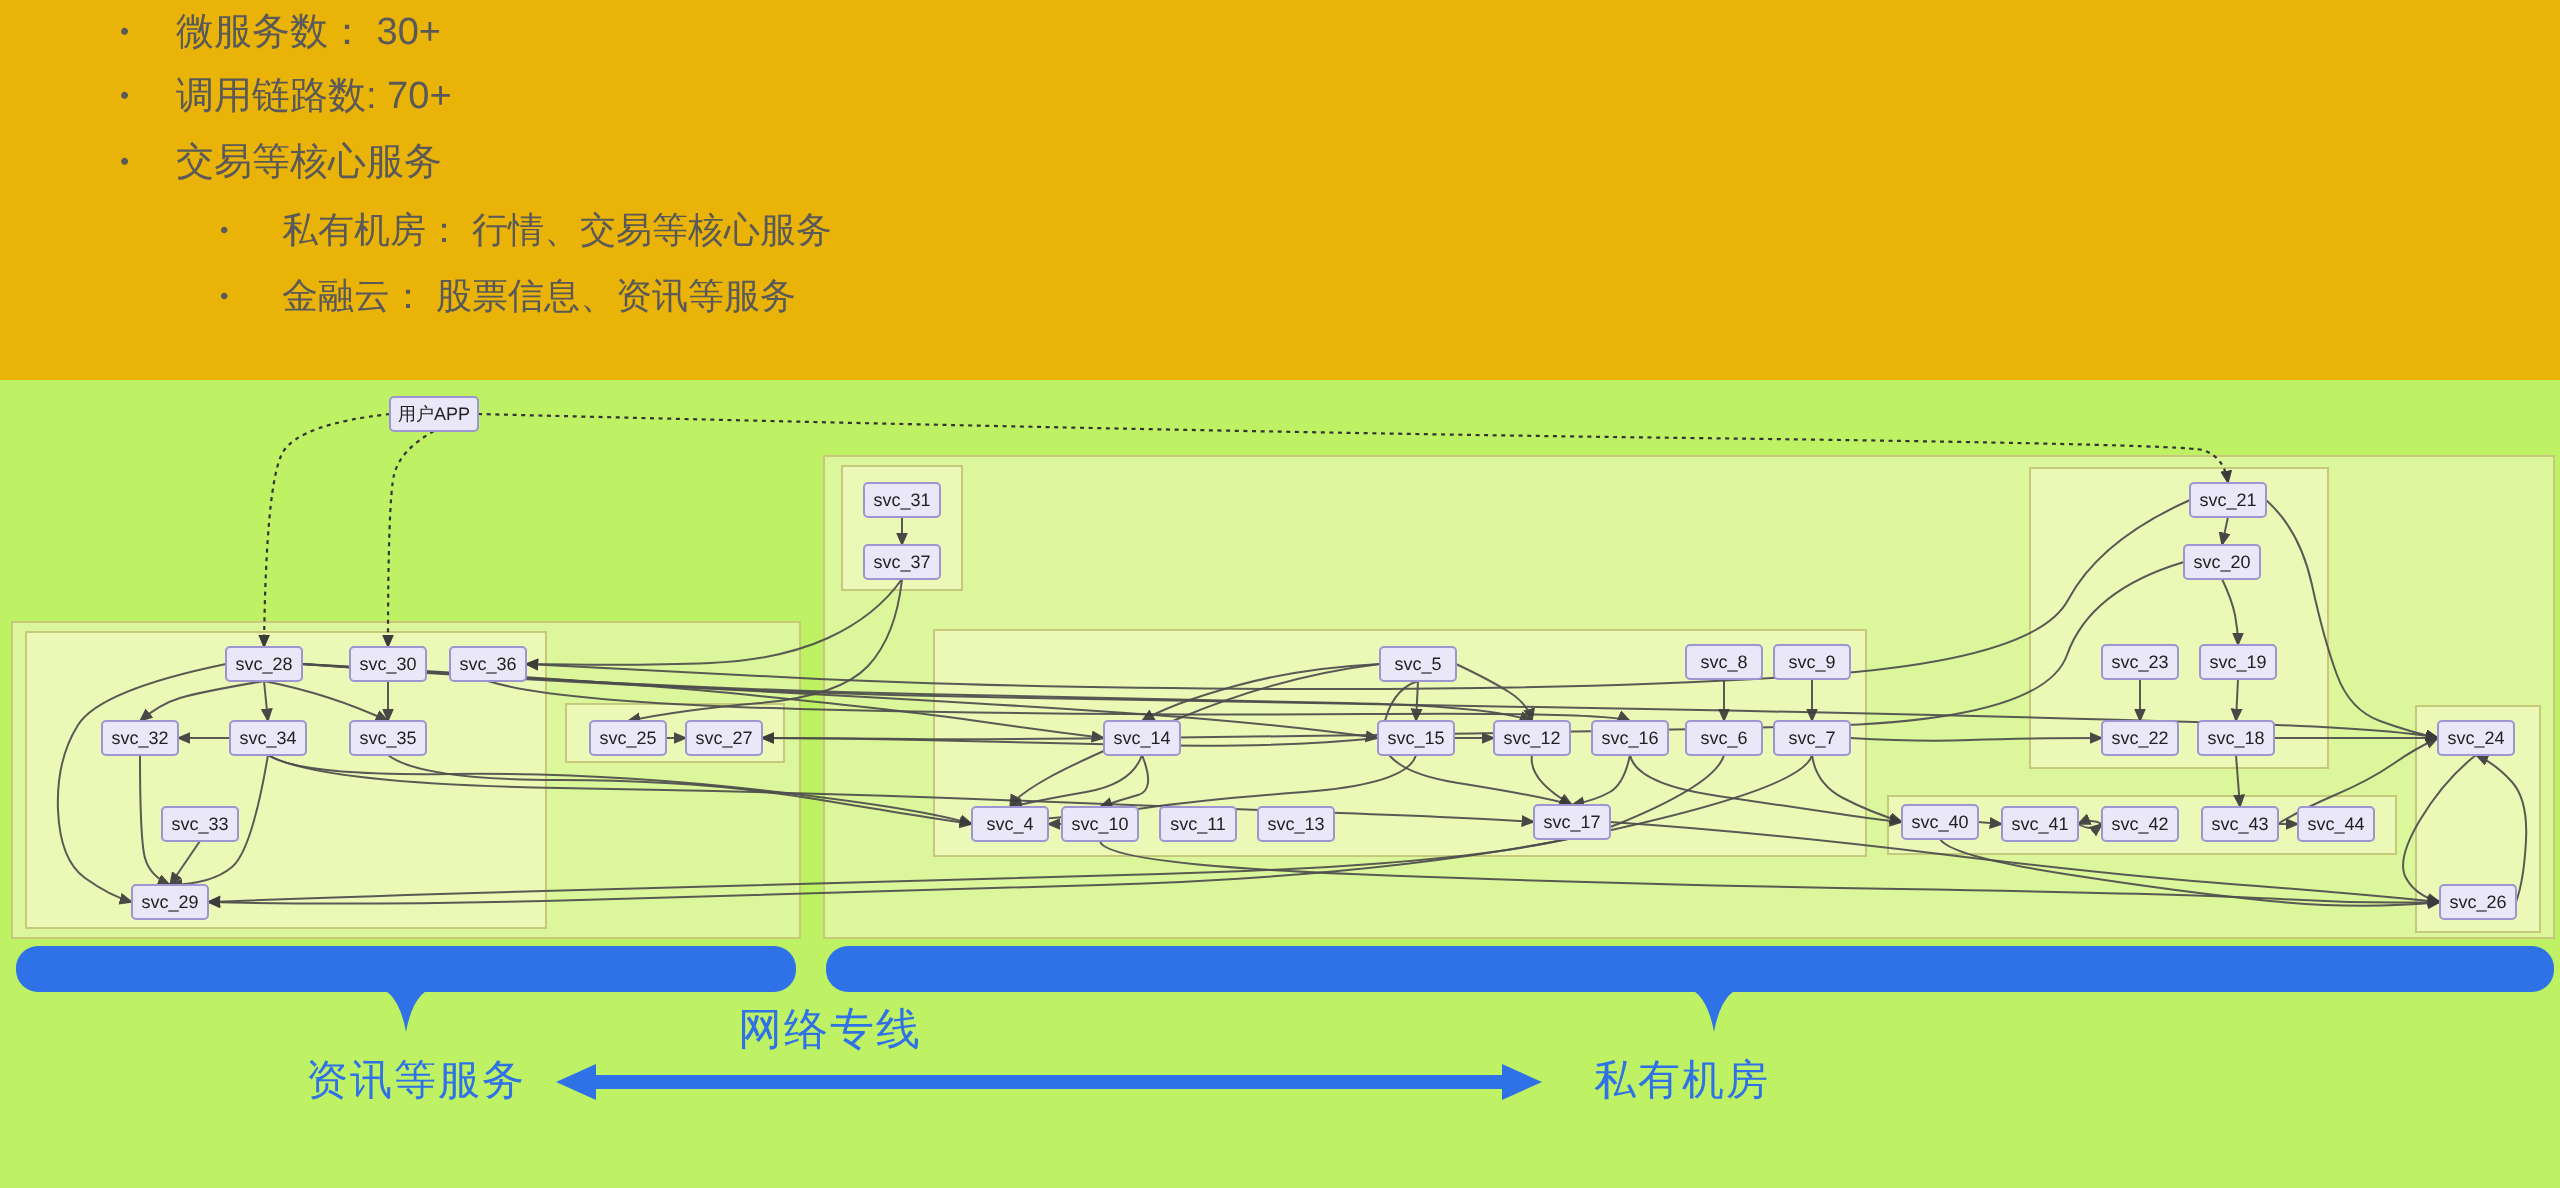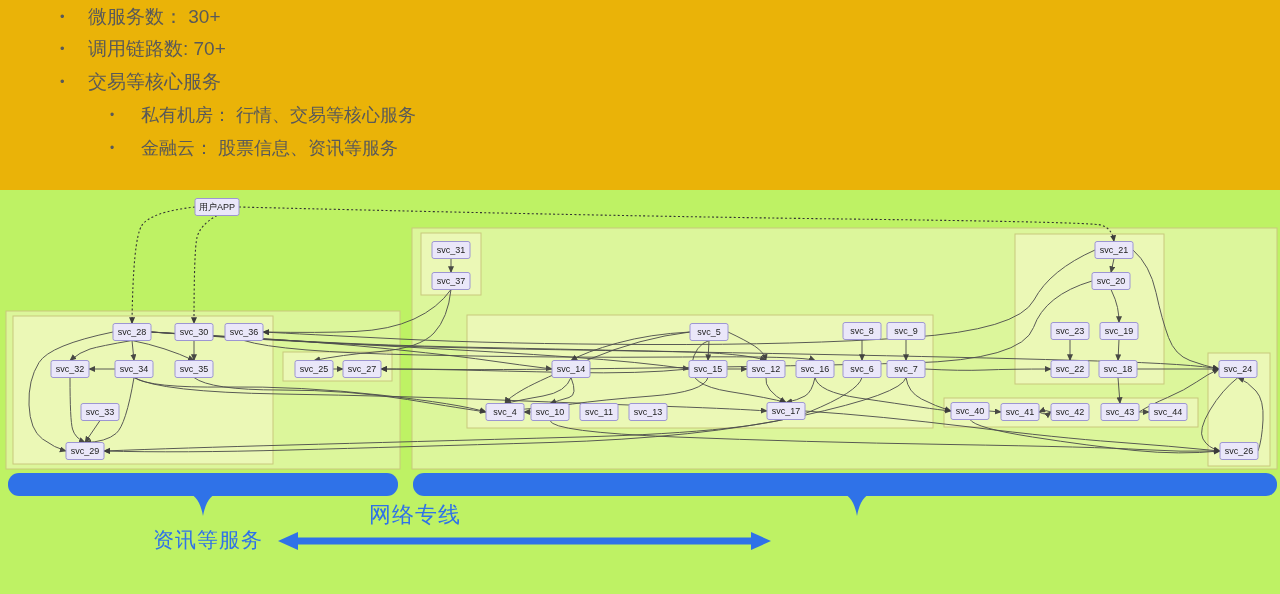--- a/index.html
+++ b/index.html
@@ -196,13 +196,14 @@
       <rect x="8" y="283" width="390" height="23" rx="11" fill="#2f72e8"></rect>
       <path d="M186,303 Q199,304 203,326 Q207,304 220,303 Z" fill="#2f72e8"></path>
       <rect x="413" y="283" width="864" height="23" rx="11" fill="#2f72e8"></rect>
       <path d="M840,303 Q853,304 857,326 Q861,304 874,303 Z" fill="#2f72e8"></path>
       <line x1="296" y1="351" x2="753" y2="351" stroke="#2f72e8" stroke-width="7"></line>
       <polygon points="278,351 298,342 298,360" fill="#2f72e8"></polygon>
       <polygon points="771,351 751,342 751,360" fill="#2f72e8"></polygon>
     </svg>
   <div class="blue-label lbl-net" style="left: 355px; top: 310px; width: 120px; color: rgb(47, 114, 232);">网络专线</div>
   <div class="blue-label lbl-room" style="left: 140px; top: 336px; width: 136px; color: rgb(47, 114, 232);">资讯等服务</div>
+  <div class="blue-label lbl-room" style="left: 786px; top: 336px; width: 110px; color: rgb(47, 114, 232);">私有机房</div>
 </div>
 
 </body></html>

